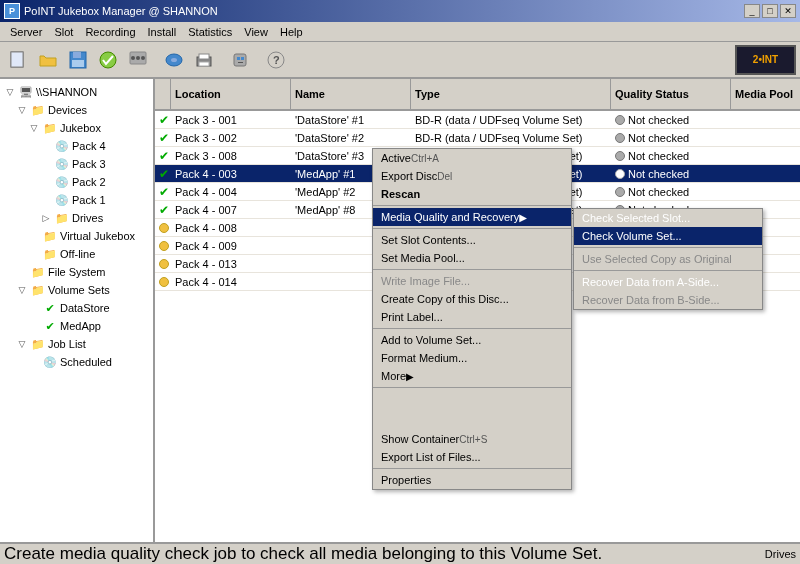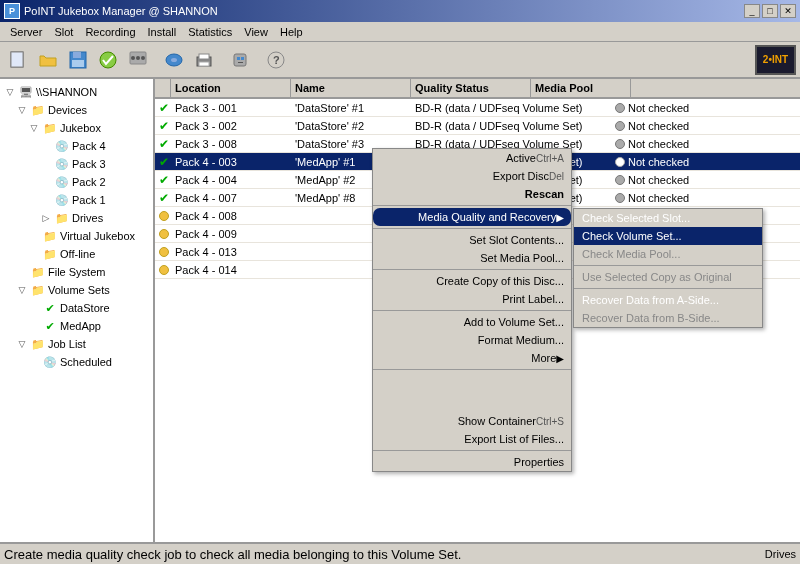--- a/index.html
+++ b/index.html
@@ -82,21 +82,21 @@
       cursor: pointer;
       font-size: 14px;
     }
     .tb-sep { width: 4px; }
     .tb-logo {
       margin-left: auto;
       background: #1a1a2e;
       color: #f0a000;
       font-size: 10px;
       font-weight: bold;
-      padding: 2px 6px;
+      padding: 2px 16px;
       height: 30px;
       display: flex; align-items: center;
       border: 2px solid #555;
     }
 
     
     .main-container {
       display: flex;
       height: calc(564px - 22px - 20px - 36px - 22px);
       border-top: 1px solid #999;
@@ -143,21 +143,21 @@
       display: flex;
       flex-direction: column;
       overflow: hidden;
     }
 
     
     .table-header {
       display: flex;
       background: #d4d0c8;
       border-bottom: 2px solid #999;
-      height: 20px;
+      height: 32px;
     }
     .th-cell {
       display: flex;
       align-items: center;
       padding: 0 4px;
       border-right: 1px solid #999;
       font-size: 11px;
       font-weight: bold;
       cursor: pointer;
       flex-shrink: 0;
@@ -210,21 +210,21 @@
       background: #d4d0c8;
       border: 1px solid #888;
       box-shadow: 2px 2px 4px rgba(0,0,0,0.3);
       width: 200px;
       z-index: 100;
     }
     .ctx-item {
       padding: 3px 7px 3px 8px;
       cursor: pointer;
       display: flex;
-      justify-content: flex-end;
+      justify-content: flex-start;
       align-items: center;
       font-size: 11px;
       position: relative;
     }
     .ctx-item.disabled { color: #888; cursor: default; }
     .ctx-item.highlighted { background: #0a246a; color: white; }
     .ctx-sep { height: 1px; background: #999; margin: 2px 0; }
     .ctx-shortcut { font-size: 10px; color: #555; }
     .ctx-arrow { font-size: 10px; }
 
@@ -251,21 +251,21 @@
     .status-bar {
       height: 22px;
       background: #d4d0c8;
       border-top: 2px solid #999;
       display: flex;
       align-items: center;
       padding: 0 4px;
       justify-content: space-between;
     }
     .status-text {
-      font-size: 13px;
+      font-size: 17px;
     }
     .status-right {
       font-size: 11px;
     }
 
     .col-location { width: 120px; }
     .col-name { width: 120px; }
     .col-type { width: 200px; }
     .col-quality { width: 120px; }
     .col-pool { width: 100px; }
@@ -461,20 +461,21 @@
       <span>Scheduled</span>
     </div>
   </div>
 
   <div class="content-panel">
 
     <div class="table-header">
       <div class="th-cell" style="width:16px;"></div>
       <div class="th-cell col-location">Location</div>
       <div class="th-cell col-name">Name</div>
+      <div class="th-cell col-type">Type</div>
       <div class="th-cell col-quality">Quality Status</div>
       <div class="th-cell col-pool">Media Pool</div>
     </div>
 
     <div class="table-body" id="table-body">
     <div class="table-row">
     <div class="td-cell" style="width:16px;">
             <span class="green-check">✔</span>
           </div>
     <div class="td-cell col-location">Pack 3 - 001</div>
@@ -601,42 +602,44 @@
       <span class="ctx-shortcut">Ctrl+A</span>
     </div>
     <div class="ctx-item" style="position: relative;">
       <span>Export Disc</span>
       <span class="ctx-shortcut">Del</span>
     </div>
     <div class="ctx-item" style="position: relative; font-weight: bold;">
       <span>Rescan</span>
     </div>
     <div class="ctx-sep"></div>
-    <div class="ctx-item highlighted" style="position: relative; border-radius: 7px;">
+    <div class="ctx-item highlighted" style="position: relative;">
       <span>Media Quality and Recovery</span>
       <span class="ctx-arrow">▶</span>
       <div class="submenu">
         <div class="sub-item">Check Selected Slot...</div>
         <div class="sub-item highlighted">Check Volume Set...</div>
-        <div class="sub-item disabled">Check Media Pool...</div>
         <div class="ctx-sep"></div>
         <div class="sub-item disabled">Use Selected Copy as Original</div>
         <div class="ctx-sep"></div>
         <div class="sub-item">Recover Data from A-Side...</div>
         <div class="sub-item disabled">Recover Data from B-Side...</div>
       </div>
     </div>
     <div class="ctx-sep"></div>
     <div class="ctx-item" style="position: relative;">
       <span>Set Slot Contents...</span>
     </div>
     <div class="ctx-item" style="position: relative;">
       <span>Set Media Pool...</span>
     </div>
     <div class="ctx-sep"></div>
+    <div class="ctx-item disabled" style="position: relative;">
+      <span>Write Image File...</span>
+    </div>
     <div class="ctx-item" style="position: relative;">
       <span>Create Copy of this Disc...</span>
     </div>
     <div class="ctx-item" style="position: relative;">
       <span>Print Label...</span>
     </div>
     <div class="ctx-sep"></div>
     <div class="ctx-item" style="position: relative;">
       <span>Add to Volume Set...</span>
     </div>

